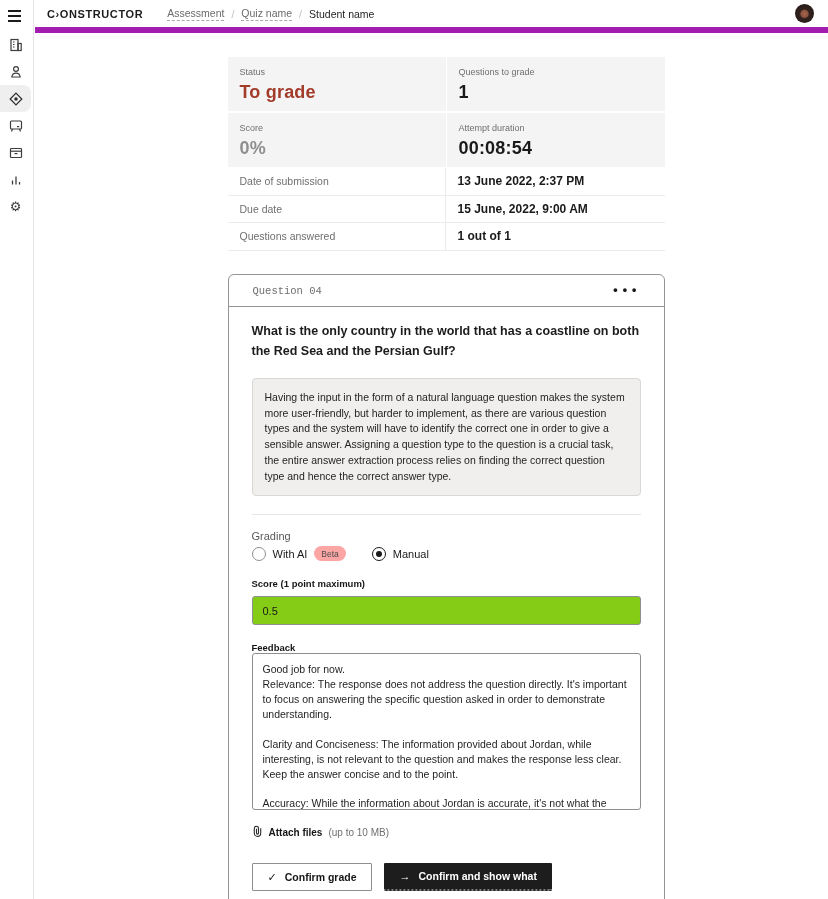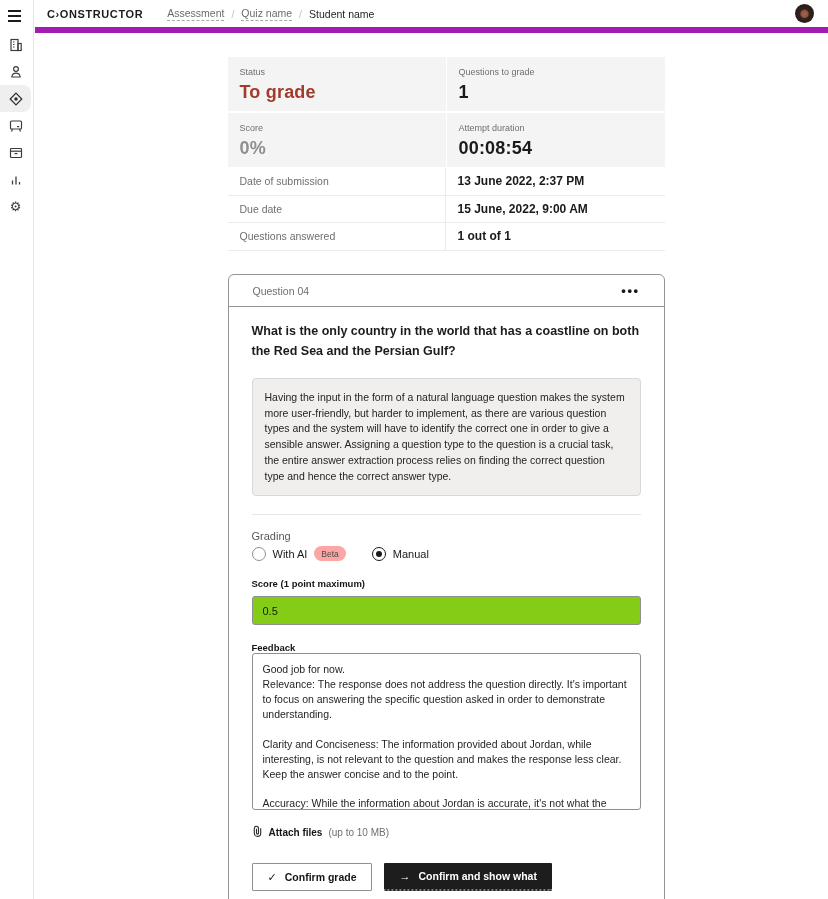--- a/index.html
+++ b/index.html
@@ -39,21 +39,21 @@
   .summary-grid .cell { margin-bottom:1px; }
 
   
   .info-table { }
   .info-row { display:flex; height:27.5px; align-items:center; border-bottom:1px solid #ebebeb; }
   .info-row .k { width:218px; font-size:10.5px; color:#6f6f6f; padding-left:12px; border-right:1px solid #ebebeb; height:100%; display:flex; align-items:center; }
   .info-row .v { flex:1; font-size:12px; font-weight:bold; color:#1a1a1a; padding-left:12px; }
 
   
   .card { margin-top:23px; border:1px solid #949494; border-radius:6px; background:#fff; }
-  .card-header { display:flex; align-items:center; justify-content:space-between; padding:10px 24px 9px 24px; border-bottom:1px solid #949494; }
+  .card-header { display:flex; align-items:center; justify-content:space-between; padding:10px 24px 9px 24px; border-bottom:1px solid #949494;font-family:Liberation Mono, monospace; }
   .card-header .qnum { font-size:10.5px; color:#6f6f6f; }
   .more-btn { font-size:13px; font-weight:bold; letter-spacing:1.5px; color:#1a1a1a; cursor:pointer; line-height:8px; }
   .card-body { padding:14px 23px 18px 23px; }
 
   .q-title { font-size:12.5px; font-weight:bold; line-height:1.65; color:#1c1c1c; }
   .answer-box { margin-top:16px; background:#f0efee; border:1px solid #dad8d5; border-radius:4px; padding:11px 12px; font-size:10.5px; line-height:1.5; color:#242424; }
 
   .divider { border-top:1px solid #e6e6e6; margin-top:18px; }
   .grading-h { margin-top:15px; font-size:11px; color:#595959; }
 

